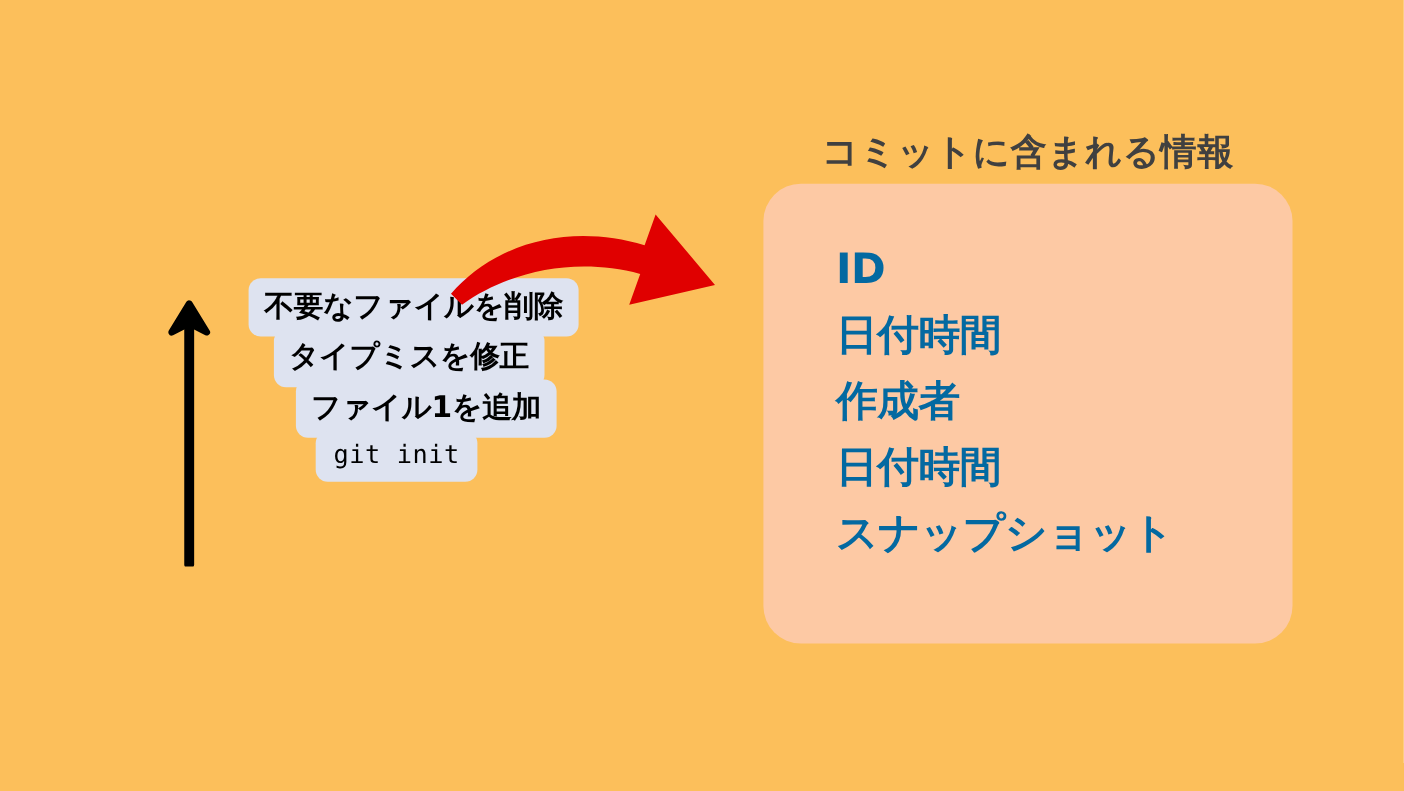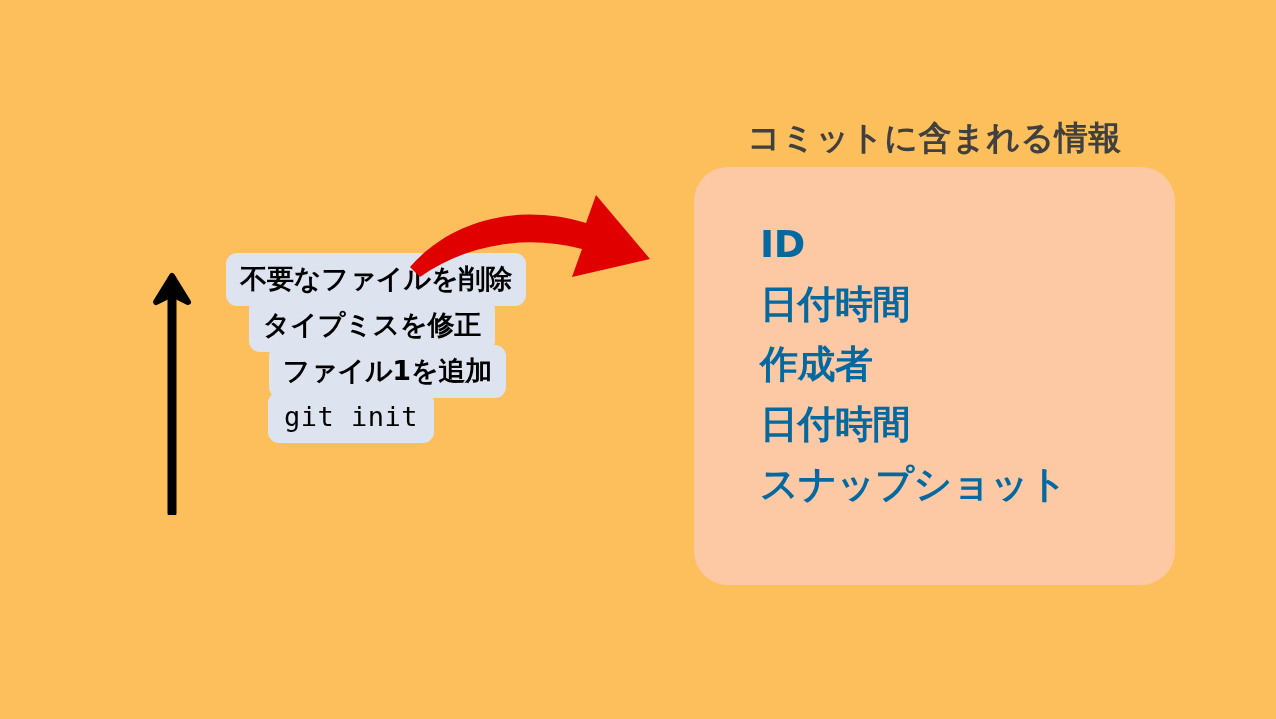--- a/index.html
+++ b/index.html
@@ -54,21 +54,21 @@
   .commit-row:last-child { margin-bottom: 0; }
 
   .commit-row.r1 { margin-right: 45px; }
   .commit-row.r2 { margin-right: 14px; }
   .commit-row.r3 { margin-right: 34px; }
   .commit-row.r4 { margin-right: 106px; }
 
   .commit-pill.mono {
     font-family: "DejaVu Sans Mono", "Liberation Mono", monospace;
     font-weight: normal;
-    font-size: 27px;
+    font-size: 23px;
     padding: 9px 16px 11px 16px;
     letter-spacing: 0.5px;
   }
 
   
   .red-arrow {
     position: absolute;
     left: 400px;
     top: 185px;
     width: 260px;

